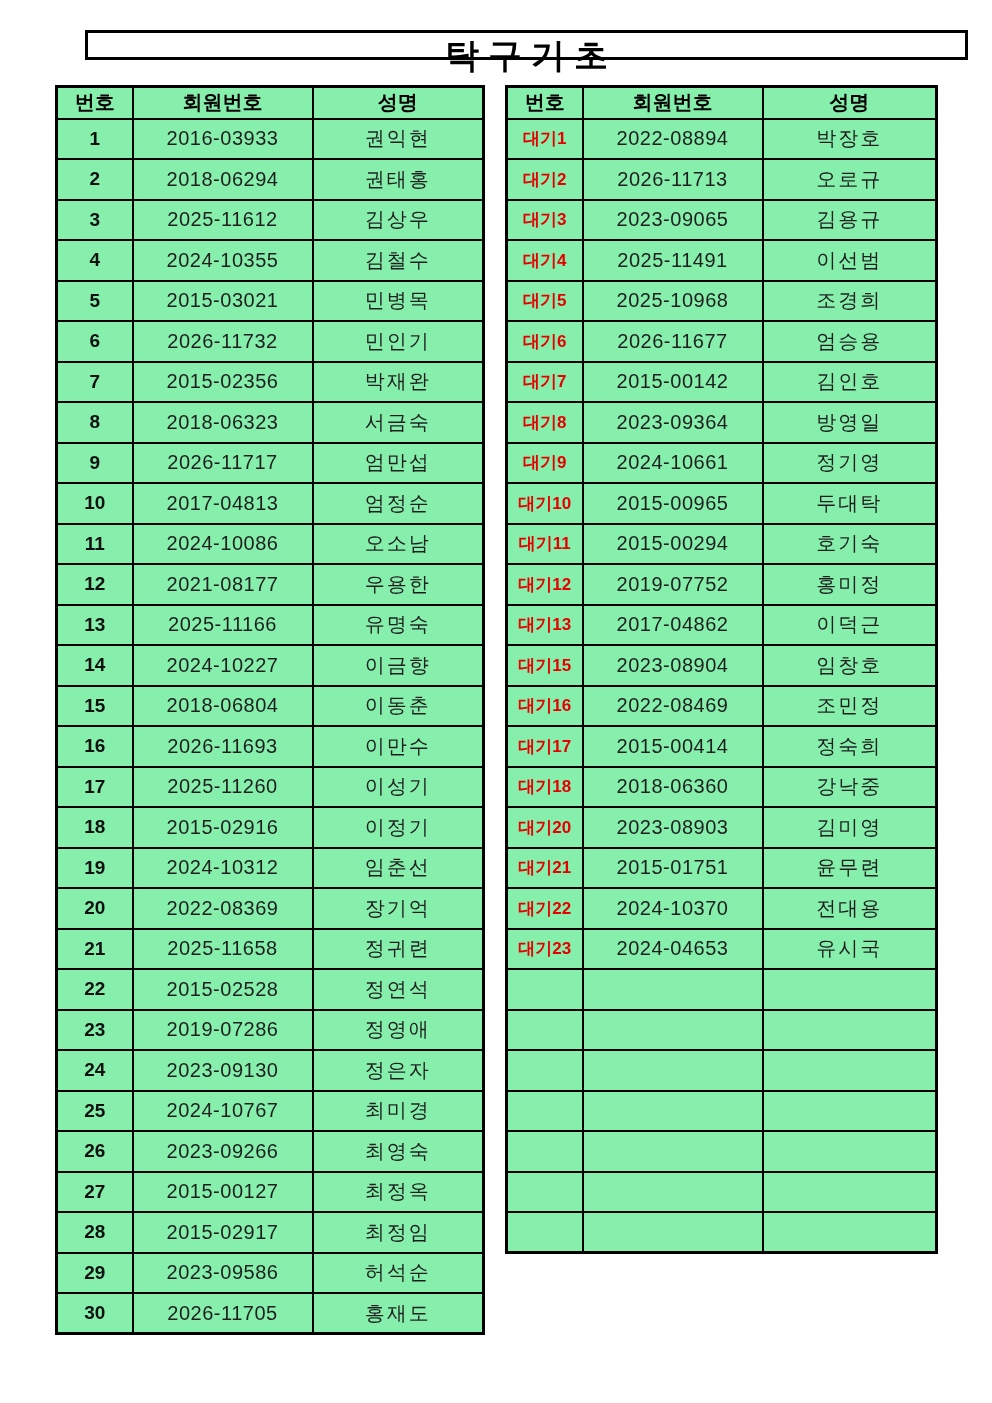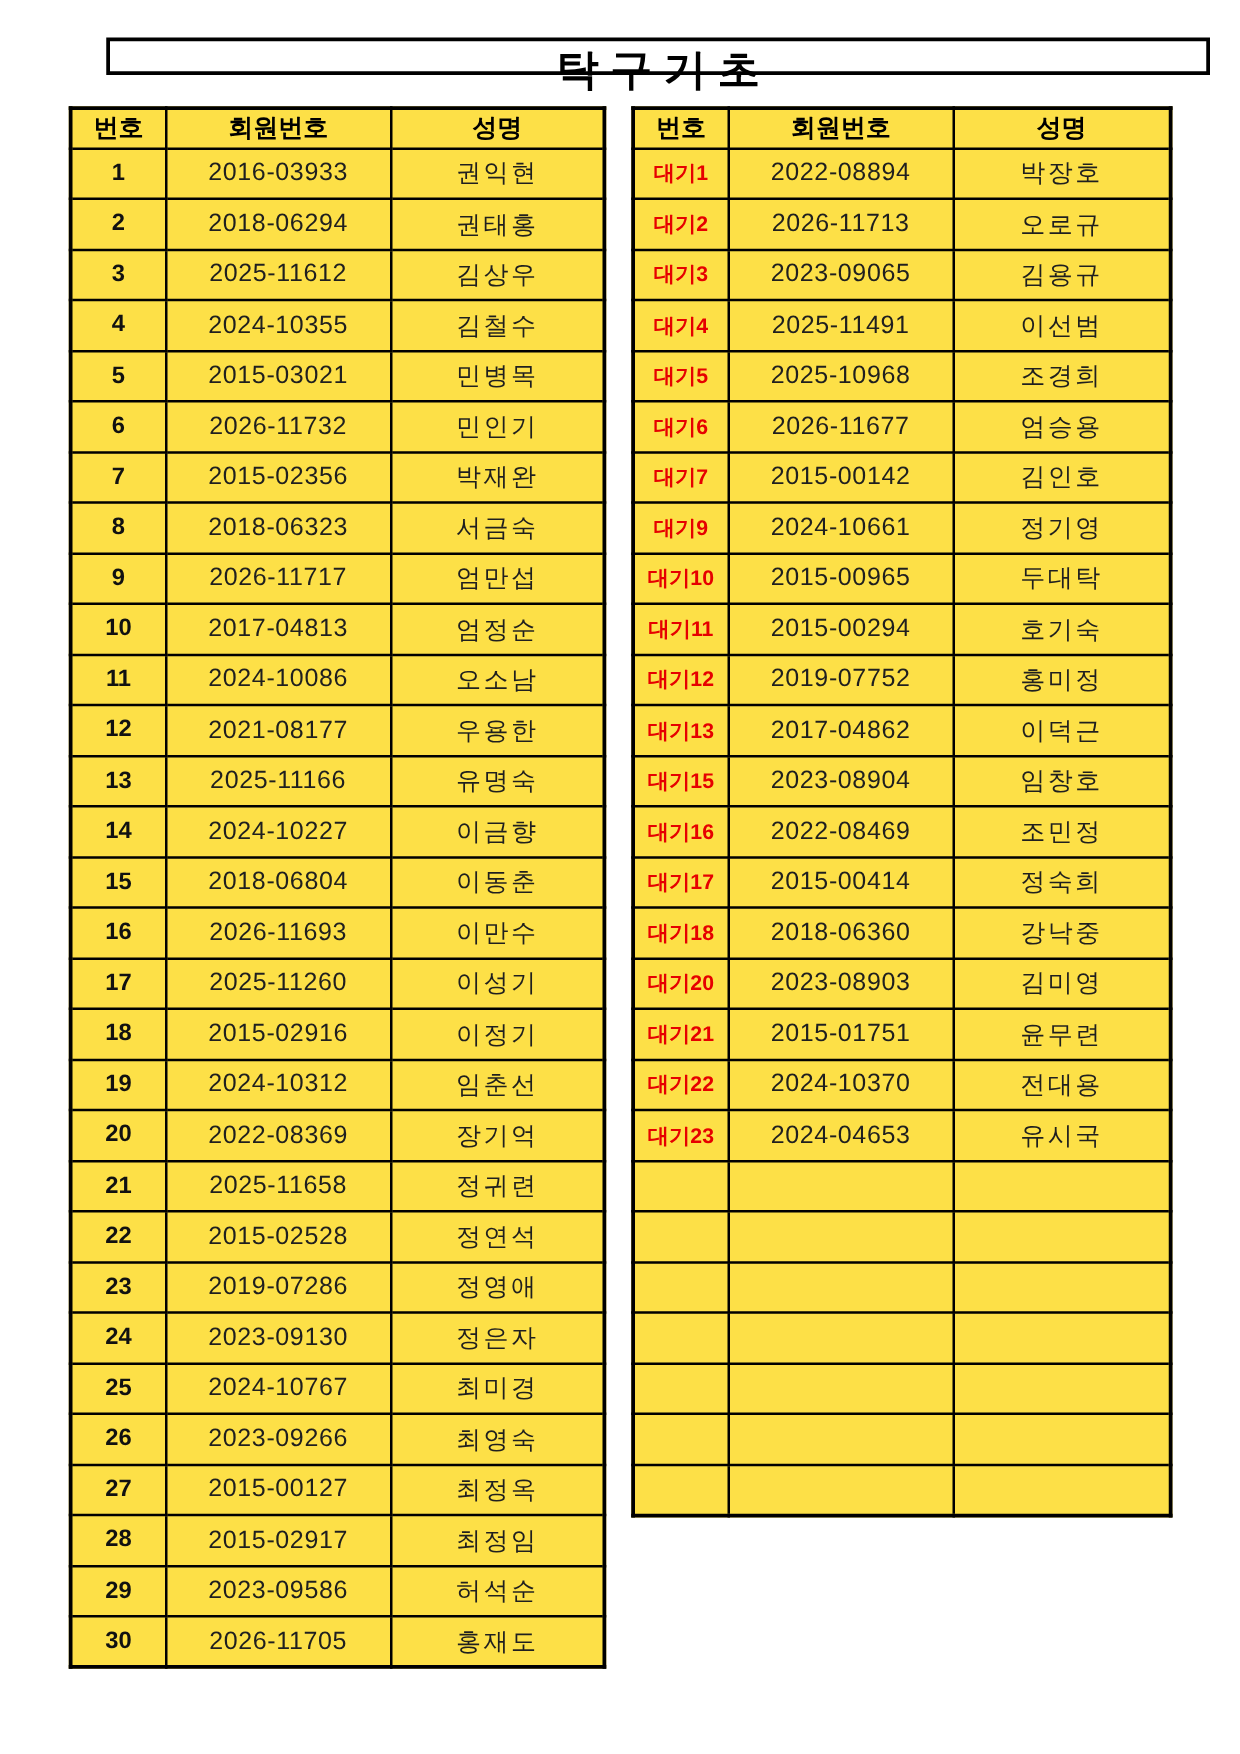--- a/index.html
+++ b/index.html
@@ -30,21 +30,21 @@
     letter-spacing: 9px;
     color: #000;
     white-space: nowrap;
     padding-left: 9px; 
   }
   table.roster {
     position: absolute;
     top: 85px;
     border-collapse: collapse;
     table-layout: fixed;
-    background: #fde047;
+    background: #86efac;
     border: 3px solid var(--grid);
   }
   table.roster.left  { left: 55px;  width: 430px; }
   table.roster.right { left: 505px; width: 433px; }
   table.roster th, table.roster td {
     border: 2px solid var(--grid);
     text-align: center;
     vertical-align: middle;
     overflow: hidden;
     white-space: nowrap;
@@ -302,20 +302,25 @@
           <td class="no waiting">대기6</td>
           <td class="member">2026-11677</td>
           <td class="name">엄승용</td>
         </tr>
         <tr>
           <td class="no waiting">대기7</td>
           <td class="member">2015-00142</td>
           <td class="name">김인호</td>
         </tr>
         <tr>
+          <td class="no waiting">대기8</td>
+          <td class="member">2023-09364</td>
+          <td class="name">방영일</td>
+        </tr>
+        <tr>
           <td class="no waiting">대기9</td>
           <td class="member">2024-10661</td>
           <td class="name">정기영</td>
         </tr>
         <tr>
           <td class="no waiting">대기10</td>
           <td class="member">2015-00965</td>
           <td class="name">두대탁</td>
         </tr>
         <tr>

